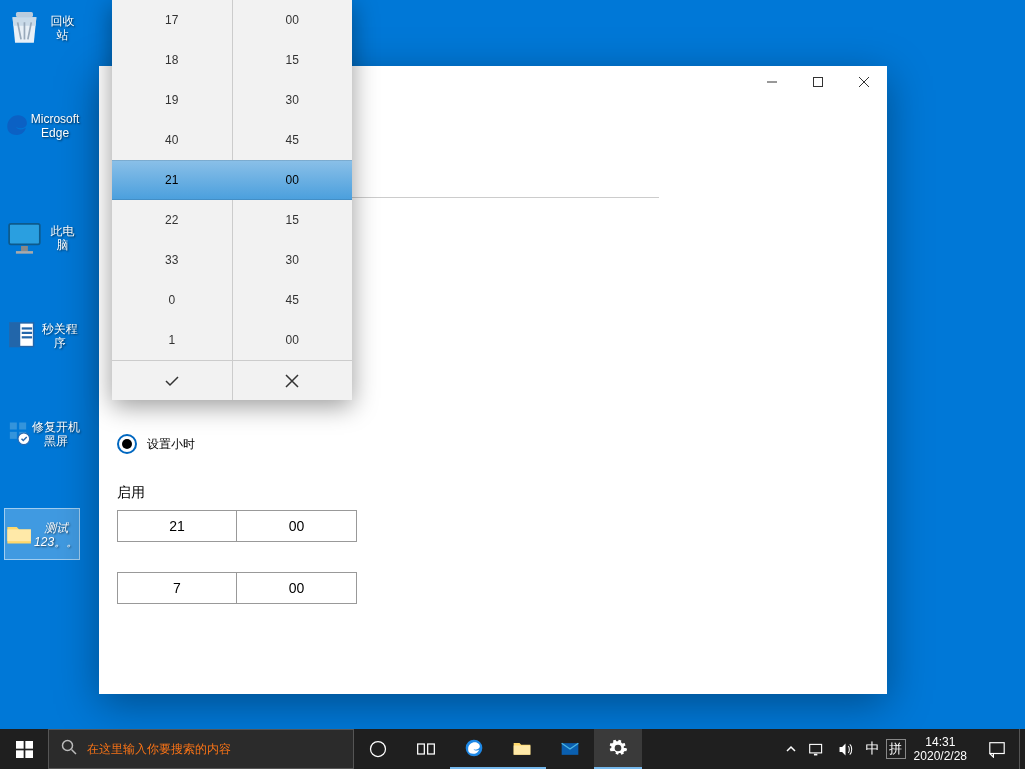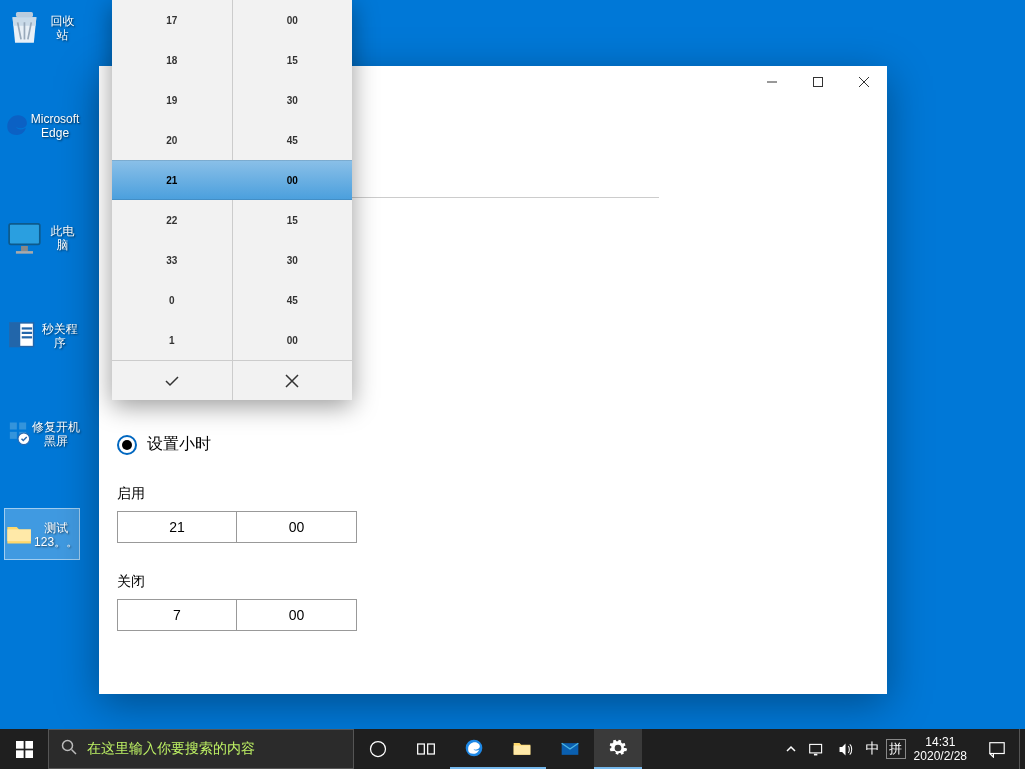--- a/index.html
+++ b/index.html
@@ -16,51 +16,51 @@
   .win { position:absolute; left:99px; top:66px; width:788px; height:628px; background:#fff; box-shadow: 0 10px 40px rgba(0,0,0,0.35); }
   .titlebar { height:32px; display:flex; justify-content:space-between; align-items:center; }
   .titlebar .back { width:46px; height:32px; display:flex; align-items:center; padding-left:10px; font-size:16px; color:#333; }
   .titlebar .wc { display:flex; }
   .titlebar .wc div { width:46px; height:32px; display:flex; align-items:center; justify-content:center; color:#333; font-size:12px; }
 
   .content { padding: 20px 18px; }
   .radio-row { display:flex; align-items:center; margin-top:316px; margin-bottom:30px; }
   .radio-outer { width:20px; height:20px; border-radius:50%; border:2px solid #0067c0; display:flex; align-items:center; justify-content:center; margin-right:10px; }
   .radio-inner { width:10px; height:10px; border-radius:50%; background:#000; }
-  .radio-label { font-size:16px;font-family:Liberation Serif, serif; }
+  .radio-label { font-size:12px;font-family:Liberation Serif, serif; }
 
   .field-label { font-size:14px; margin-bottom:8px; }
   .time-field { display:flex; margin-bottom:30px; }
   .time-field .cell { width:120px; height:32px; border:1px solid #999; display:flex; align-items:center; justify-content:center; font-size:14px; }
   .time-field .cell + .cell { border-left:none; }
 
   .help { display:flex; align-items:center; color:#0067c0; font-size:14px; margin-top:26px; }
   .help .hi { margin-right:10px; font-size:16px; }
 
   
   .picker { position:absolute; left:112px; top:0; width:240px; background:#f2f2f2; box-shadow: 0 6px 24px rgba(0,0,0,0.4); z-index:10; }
   .picker-cols { display:flex; }
   .picker-col { flex:1; }
   .picker-col + .picker-col { border-left:1px solid #ccc; }
-  .picker-item { height:40px; display:flex; align-items:center; justify-content:center; font-size:10px; color:#333;font-weight:bold; }
+  .picker-item { height:40px; display:flex; align-items:center; justify-content:center; font-size:12px; color:#333; }
   .sel-row { position:absolute; left:0; width:100%; height:40px; top:160px; pointer-events:none; border-top:1px solid rgba(0,0,0,0.1); border-bottom:1px solid rgba(0,0,0,0.1);}
   .picker-cols-wrap { position:relative; }
   .sel-bg { position:absolute; left:0; width:100%; height:40px; top:160px; background: linear-gradient(to bottom, #8bc0e8, #4a9fdd); }
   .picker-footer { display:flex; border-top:1px solid #ccc; height:40px; }
   .picker-footer div { flex:1; display:flex; align-items:center; justify-content:center; font-size:16px; color:#333; }
   .picker-footer div + div { border-left:1px solid #ccc; }
 
   
   .taskbar { position:absolute; left:0; bottom:0; width:100%; height:40px; background:#1f1f1f; display:flex; align-items:stretch; color:#fff; }
   .tb-item { display:flex; align-items:center; justify-content:center; }
   .tb-item:hover, .tb-item.active { background:#3a3a3a; }
   .start-btn { width:48px; }
   .search-box { flex:0 0 306px; background:#2b2b2b; display:flex; align-items:center; padding:0 12px; border:1px solid #555; margin:0; }
   .search-box .si { color:#bbb; margin-right:10px; }
-  .search-box span { color:#bef264; font-size:14px; }
+  .search-box span { color:#f97316; font-size:12px; }
   .tb-icon { width:48px; font-size:18px; }
   .tb-icon svg { width:20px; height:20px; }
   .tray { margin-left:auto; display:flex; align-items:stretch; }
   .tray-item { display:flex; align-items:center; justify-content:center; padding:0 6px; font-size:14px; }
   .tray .clock { flex-direction:column; font-size:12px; line-height:14px; padding:0 8px; text-align:center; }
   .note-box { width:44px; display:flex; align-items:center; justify-content:center; }
 
   .underline { border-bottom:2px solid #76b9ed; }
 </style>
 </head>
@@ -120,21 +120,21 @@
           <rect x="26" y="6" width="12" height="12" fill="#3494db"></rect>
           <rect x="10" y="22" width="12" height="12" fill="#3494db"></rect>
           <rect x="26" y="22" width="12" height="12" fill="#3494db"></rect>
           <circle cx="34" cy="34" r="10" fill="#fff" stroke="#2969b0" stroke-width="2"></circle>
           <path d="M30 34l3 3 6-6" stroke="#2969b0" stroke-width="2.5" fill="none"></path>
         </svg>
     </div>
     <div class="lbl">修复开机黑屏</div>
   </div>
 
-  <div class="desktop-icon selected" style="left:4px; top:508px;">
+  <div class="desktop-icon selected" style="left:4px; top:508px;font-style:italic;">
     <div class="ic">
       <svg viewBox="0 0 48 48">
           <path fill="#ffd86b" d="M4 12h16l4 4h20v24H4z"></path>
           <path fill="#ffe9a8" d="M4 16h40v20H4z"></path>
         </svg>
     </div>
     <div class="lbl">测试123。。</div>
   </div>
 </div>
 
@@ -174,38 +174,37 @@
         </div>
       <div class="radio-label">设置小时</div>
     </div>
 
     <div class="field-label">启用</div>
     <div class="time-field">
       <div class="cell">21</div>
       <div class="cell">00</div>
     </div>
 
-    <div class="field-label">关闭</div>
     <div class="time-field">
       <div class="cell">7</div>
       <div class="cell">00</div>
     </div>
 
   </div>
 </div>
 
 <div class="picker">
   <div class="picker-cols-wrap">
     <div class="sel-bg"></div>
     <div class="picker-cols">
       <div class="picker-col" id="hours-col">
           <div class="picker-item">17</div>
           <div class="picker-item">18</div>
           <div class="picker-item">19</div>
-          <div class="picker-item">20</div>
+          <div class="picker-item">40</div>
           <div class="picker-item" style="position: relative; color: rgb(0, 0, 0);">21</div>
           <div class="picker-item">22</div>
           <div class="picker-item">33</div>
           <div class="picker-item">0</div>
           <div class="picker-item">1</div>
         </div>
       <div class="picker-col" id="mins-col">
           <div class="picker-item">00</div>
           <div class="picker-item">15</div>
           <div class="picker-item">30</div>

